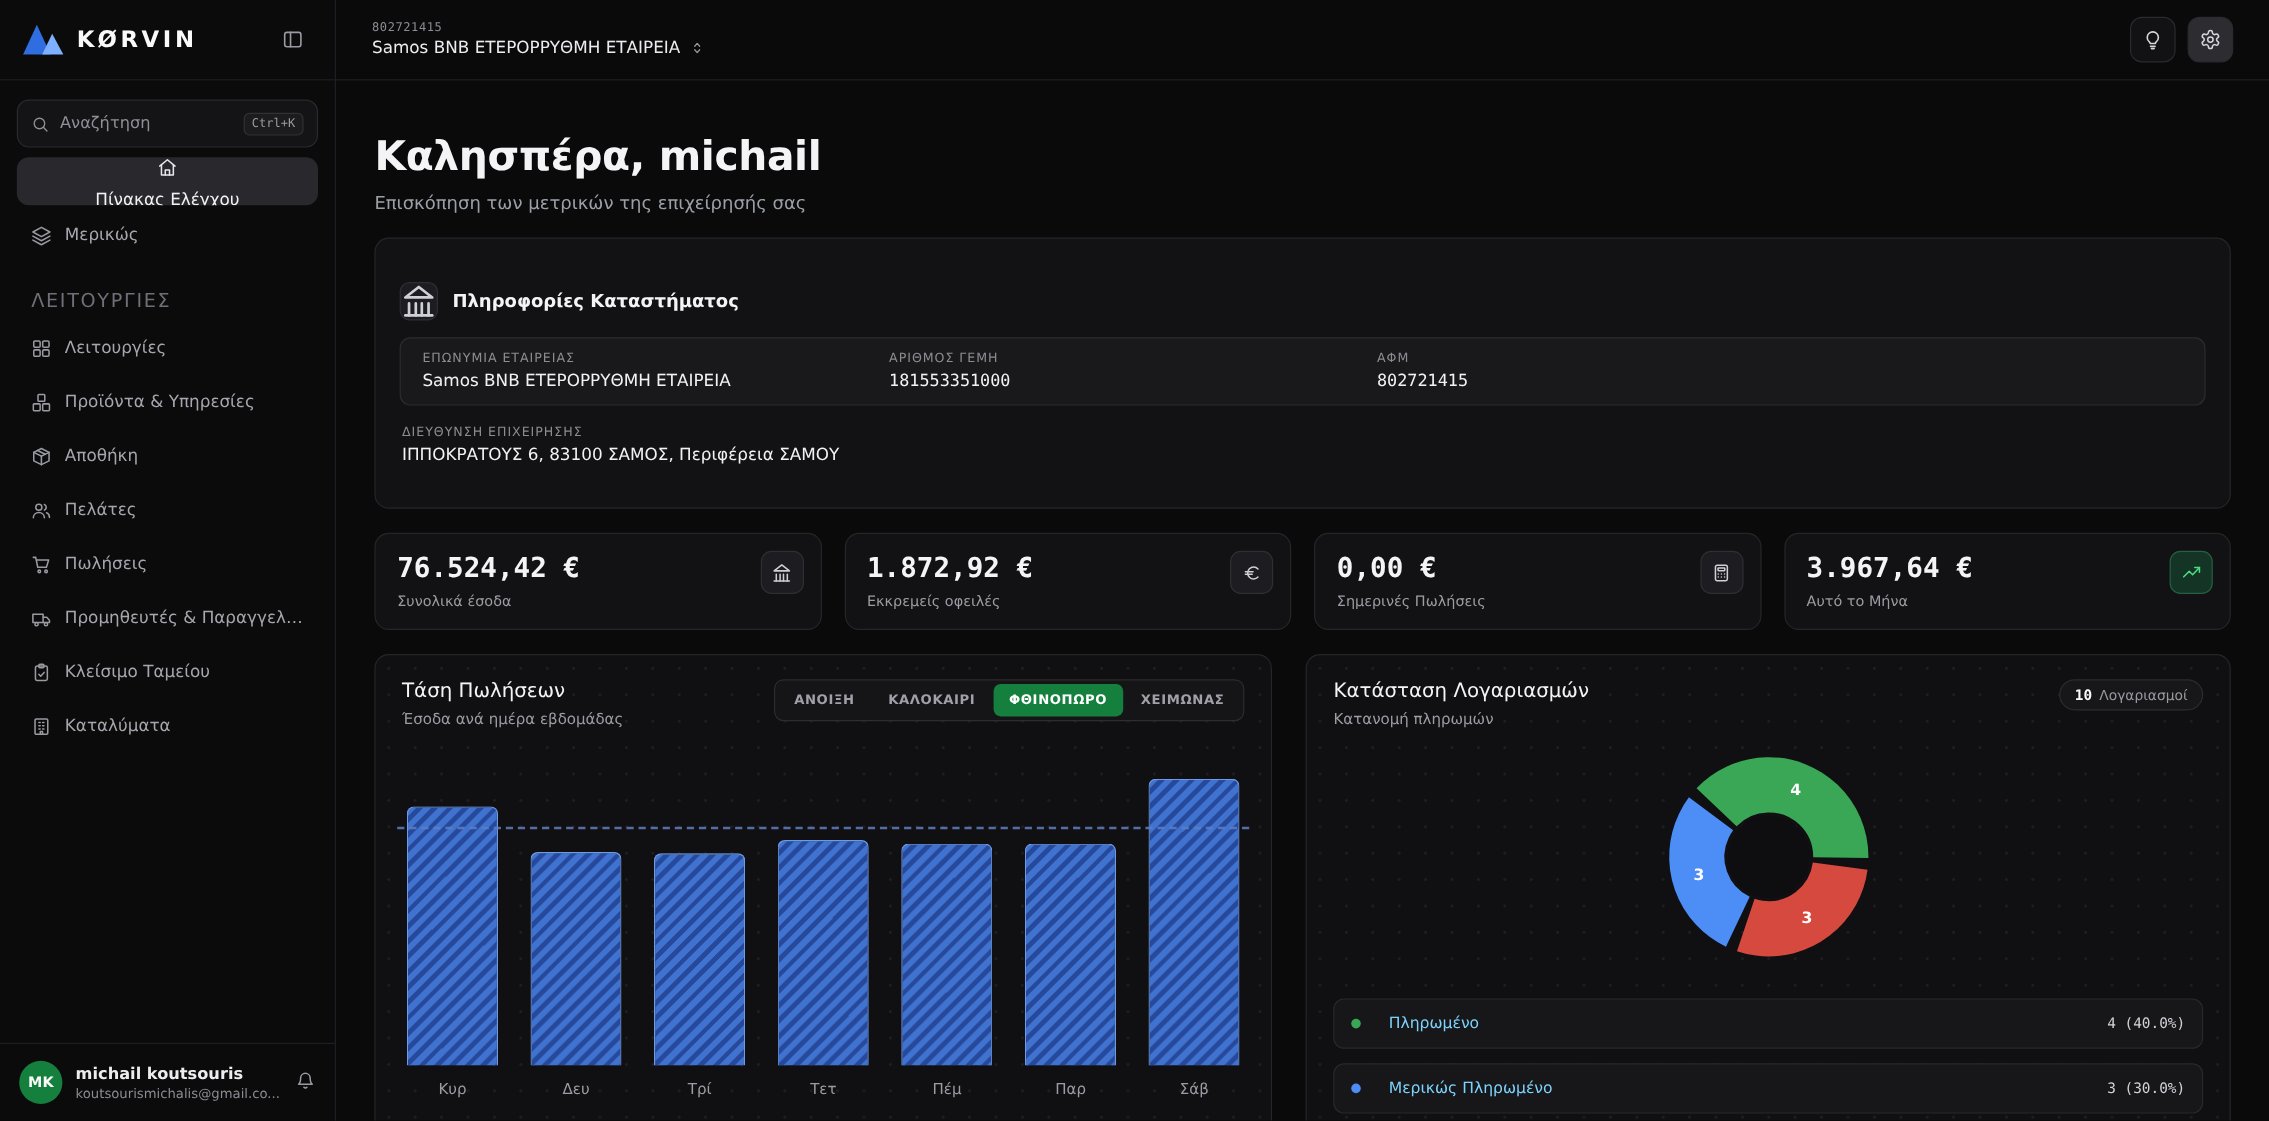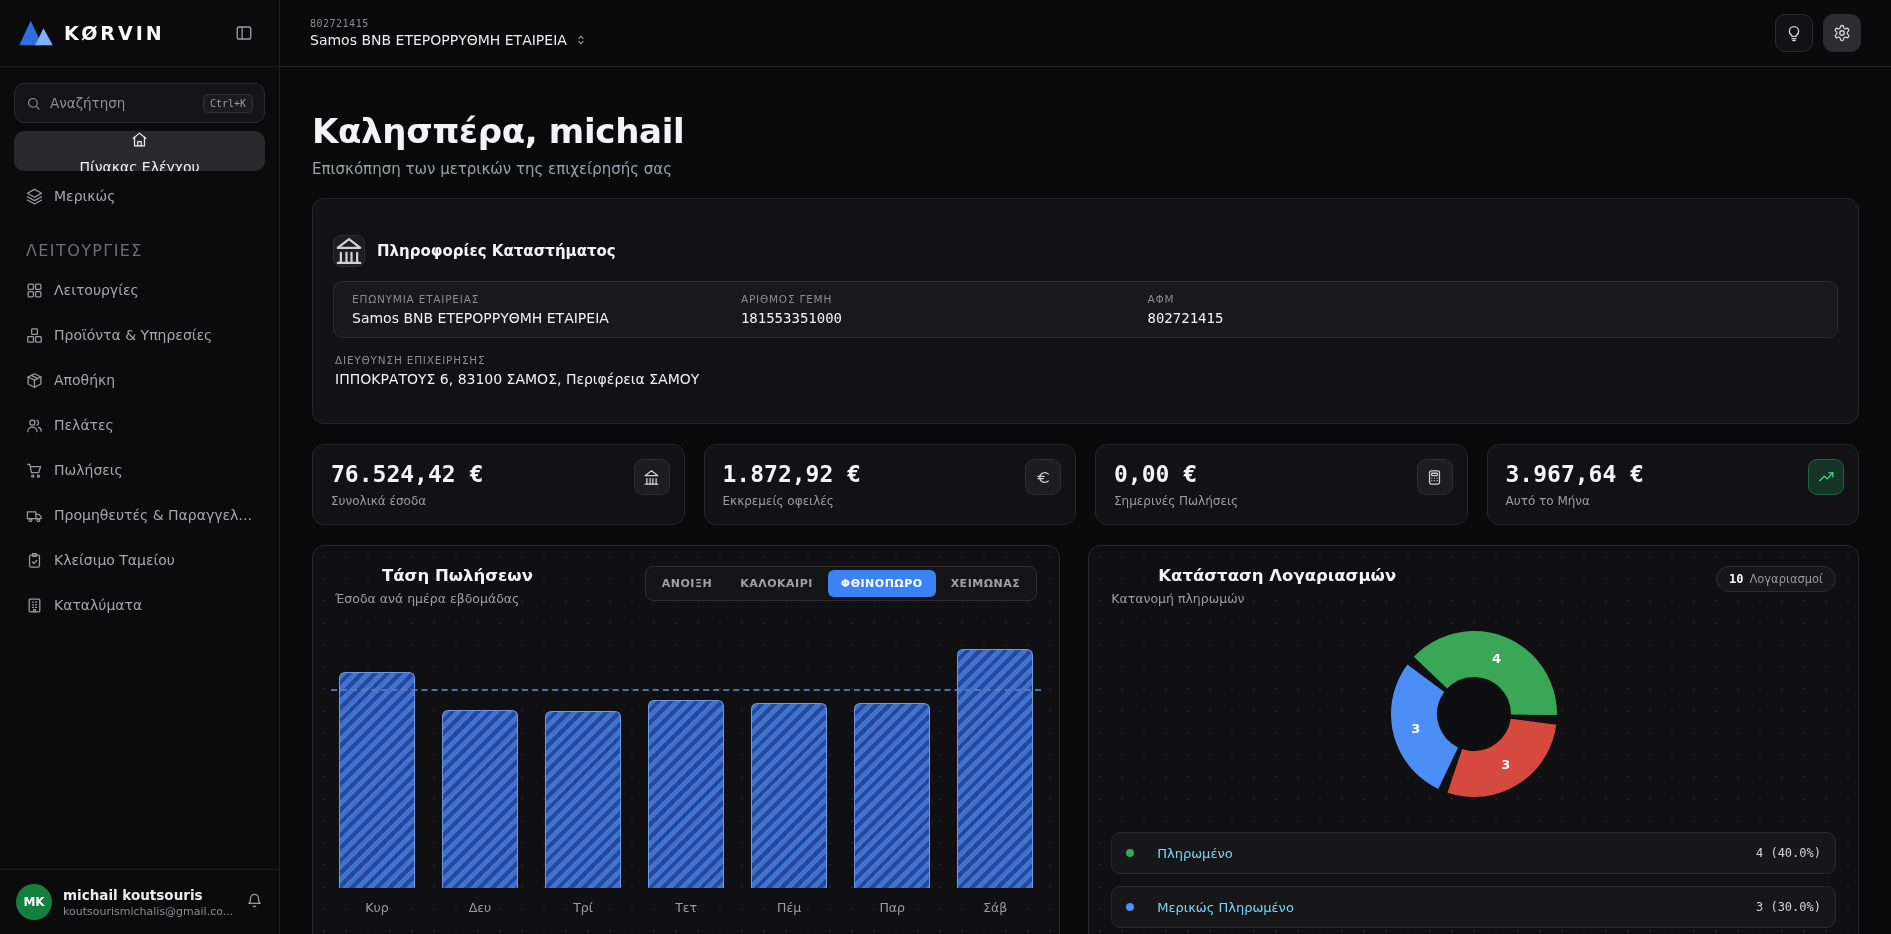--- a/index.html
+++ b/index.html
@@ -87,25 +87,25 @@
                justify-content:center; color:#cfcfd6; }
   .stat-icon .icn { width:17px; height:17px; }
   .stat-icon.green { background:#143426; border-color:#275f45; }
 
   
   .charts { margin-top:20px; display:grid; grid-template-columns:1fr 1.03fr; gap:28px; }
   .chart-card { padding:20px 22px; background-color:#101012;
                 background-image:radial-gradient(#1f1f24 1px, transparent 1.3px);
                 background-size:22px 22px; }
   .chart-head { display:flex; align-items:flex-start; justify-content:space-between; }
-  .chart-title { font-size:16.5px; font-weight:700;margin-left:47px; }
+  .chart-title { font-size:16.5px; font-weight:400; }
   .chart-sub { margin-top:6px; font-size:12.5px; color:#9c9ca4; }
   .tabs { display:flex; gap:2px; background:#151517; border:1px solid #2c2c31; border-radius:8px; padding:3px; }
   .tab { font-size:11px; font-weight:600; letter-spacing:.5px; color:#a0a0a8; padding:7px 13px; border-radius:6px; }
-  .tab.active { background:#3b82f6; color:#ffffff; }
+  .tab.active { background:#15803d; color:#ffffff; }
 
   .plot { margin-top:26px; height:256px; position:relative; display:flex; align-items:flex-end; gap:27px; padding:0 4px; }
   .bar { flex:1; border:1px solid #6f9be6; border-bottom:none; border-radius:6px 6px 0 0;
          background:repeating-linear-gradient(135deg, #3f73cf 0px, #3f73cf 5px, #27499b 5px, #27499b 9px); }
   .avg-line { position:absolute; left:-4px; right:-4px; border-top:2px dashed #5f7fc0; opacity:.85; }
   .xlabels { display:flex; gap:27px; padding:0 4px; margin-top:12px; }
   .xlab { flex:1; text-align:center; font-size:12.5px; color:#9c9ca4; }
   .avg-note { margin-top:24px; text-align:center; font-size:13px; color:#9c9ca4; }
 
   .badge { display:flex; align-items:center; gap:6px; border:1px solid #2c2c31; background:#17171a;

